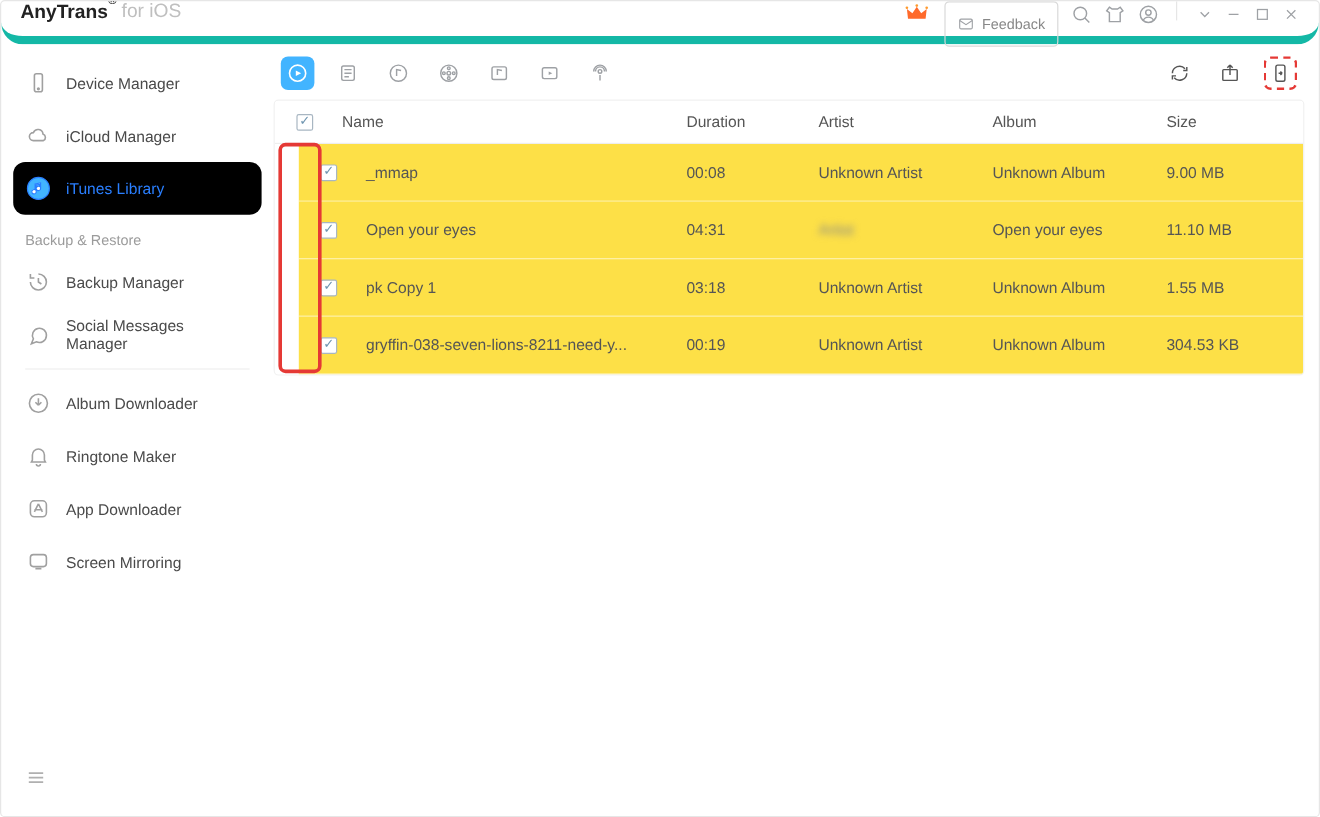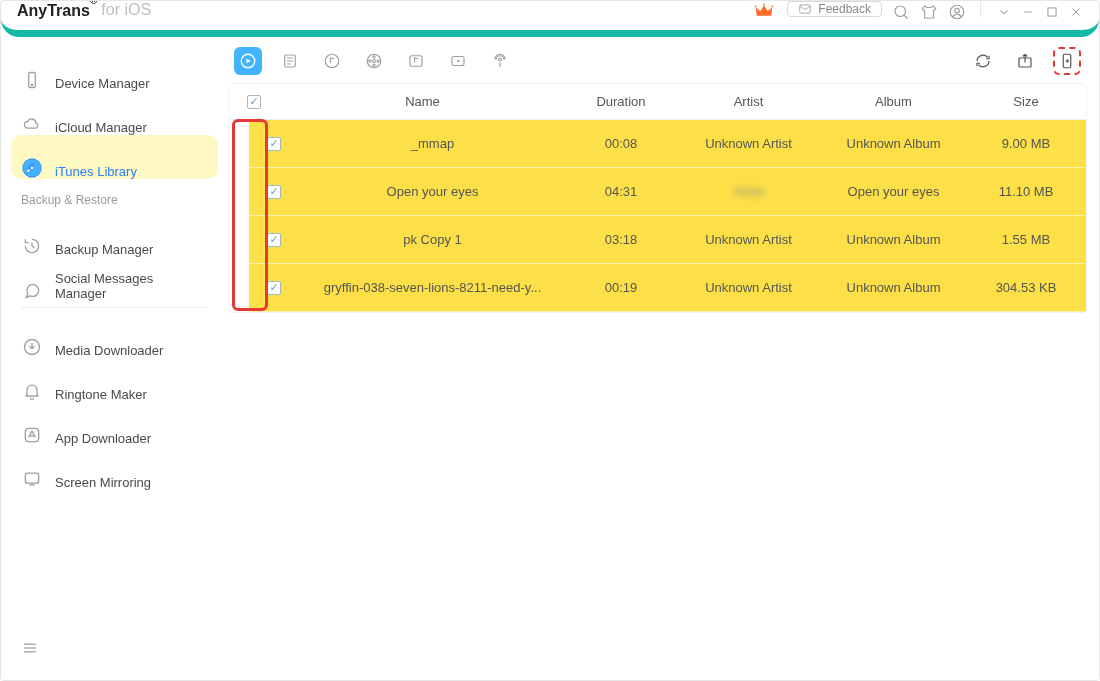--- a/index.html
+++ b/index.html
@@ -36,21 +36,21 @@
     justify-content: center;
     height: 22px;
     margin-left: 10px;
     color: #9ea1a5;
     cursor: pointer;
   }
   .tb-btn svg { stroke: #9ea1a5; }
   .feedback-btn {
     display: inline-flex;
     align-items: center;
-    height: 16px;
+    height: 38px;
     padding: 0 10px;
     border: 1px solid #d9d9d9;
     border-radius: 4px;
     color: #888;
     font-size: 12px;
     cursor: pointer;
     margin-left: 10px;
     gap: 6px;
   }
   .crown {
@@ -66,30 +66,30 @@
     height: calc(100% - 36px);
   }
   .sidebar {
     width: 227px;
     padding: 10px 10px 10px 10px;
     display: flex;
     flex-direction: column;
   }
   .side-item {
     display: flex;
-    align-items: flex-end;
+    align-items: center;
     height: 44px;
     padding: 0 10px;
     border-radius: 10px;
     cursor: pointer;
     color: #4a4a4a;
     gap: 12px;
   }
   .side-item.active {
-    background: #fef9c3;
+    background: #000000;
     color: #2a7fff;
   }
   .side-item.active svg { stroke: #2a7fff; }
   .side-item .iconbox {
     width: 22px; height: 22px; display:flex; align-items:center; justify-content:center;
   }
   .side-heading {
     font-size: 12px;
     color: #9b9b9b;
     padding: 14px 10px 6px 10px;
@@ -184,21 +184,21 @@
     position: absolute;
     left: 4px;
     top: 38px;
     width: 36px;
     height: 192px;
     border: 3px solid #e53935;
     border-radius: 6px;
     pointer-events: none;
     z-index: 5;
   }
-  .table-wrap { position: relative; text-align: center; }
+  .table-wrap { position: relative; }
 
 </style>
 </head>
 <body>
 
 <div class="titlebar">
   <span class="brand">
     <span>AnyTrans</span><sup>®</sup>
   </span>
   <span class="subtitle">for iOS</span>
@@ -322,21 +322,21 @@
 
     <div class="side-sep"></div>
 
     <div class="side-item">
       <span class="iconbox">
         <svg viewBox="0 0 24 24" width="20" height="20" fill="none" stroke="#a0a0a0" stroke-width="1.6">
             <circle cx="12" cy="12" r="9"></circle>
             <path d="M12 7v7m0 0l-3-3m3 3l3-3"></path>
           </svg>
       </span>
-      <span>Media Downloader</span>
+      <span>Album Downloader</span>
     </div>
 
     <div class="side-item">
       <span class="iconbox">
         <svg viewBox="0 0 24 24" width="20" height="20" fill="none" stroke="#a0a0a0" stroke-width="1.6">
             <path d="M6 16V11a6 6 0 1112 0v5l1 2H5l1-2z"></path>
             <path d="M10 20a2 2 0 004 0"></path>
           </svg>
       </span>
       <span>Ringtone Maker</span>

